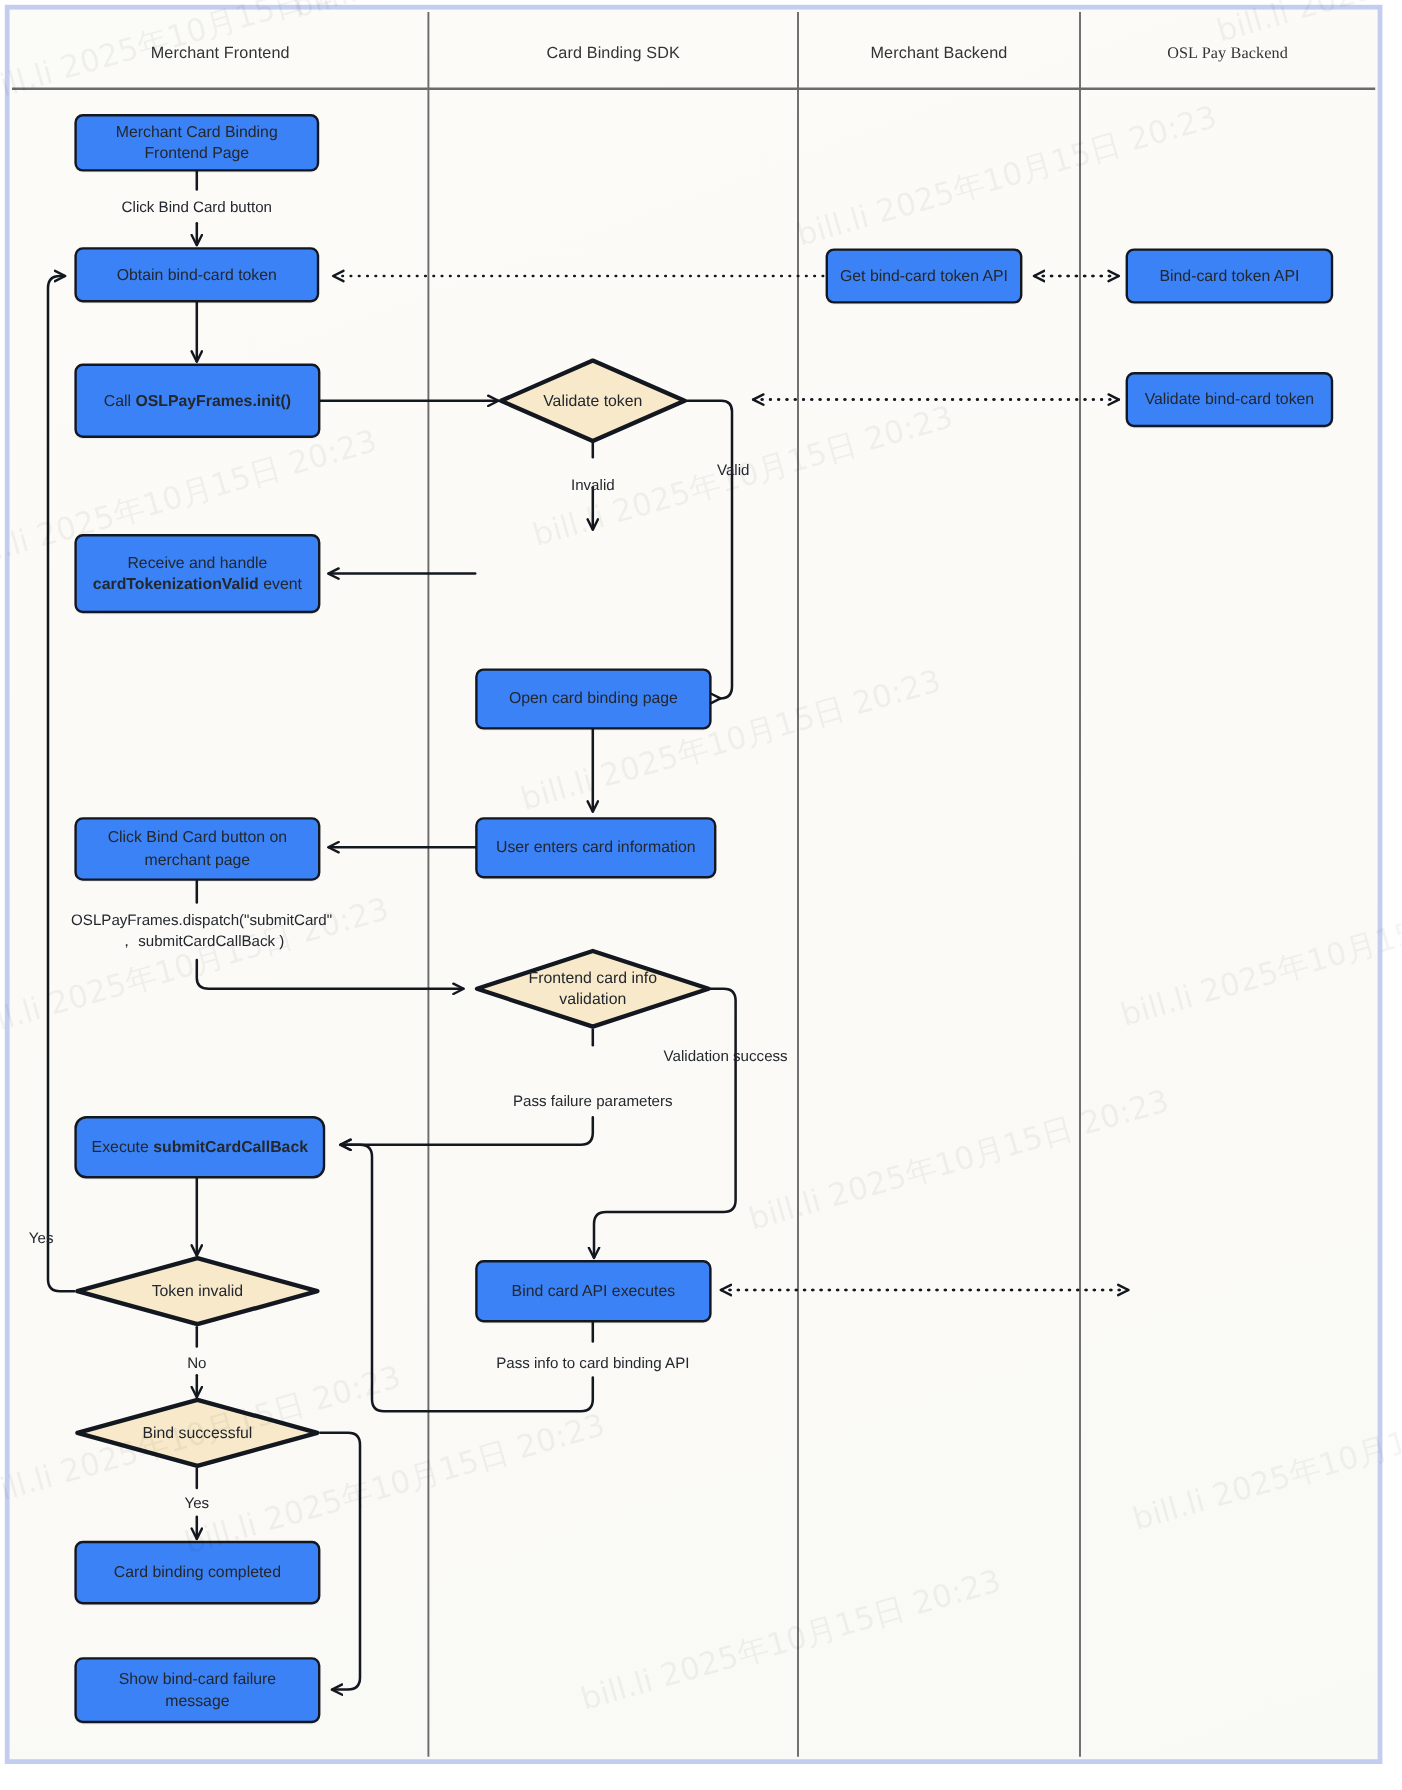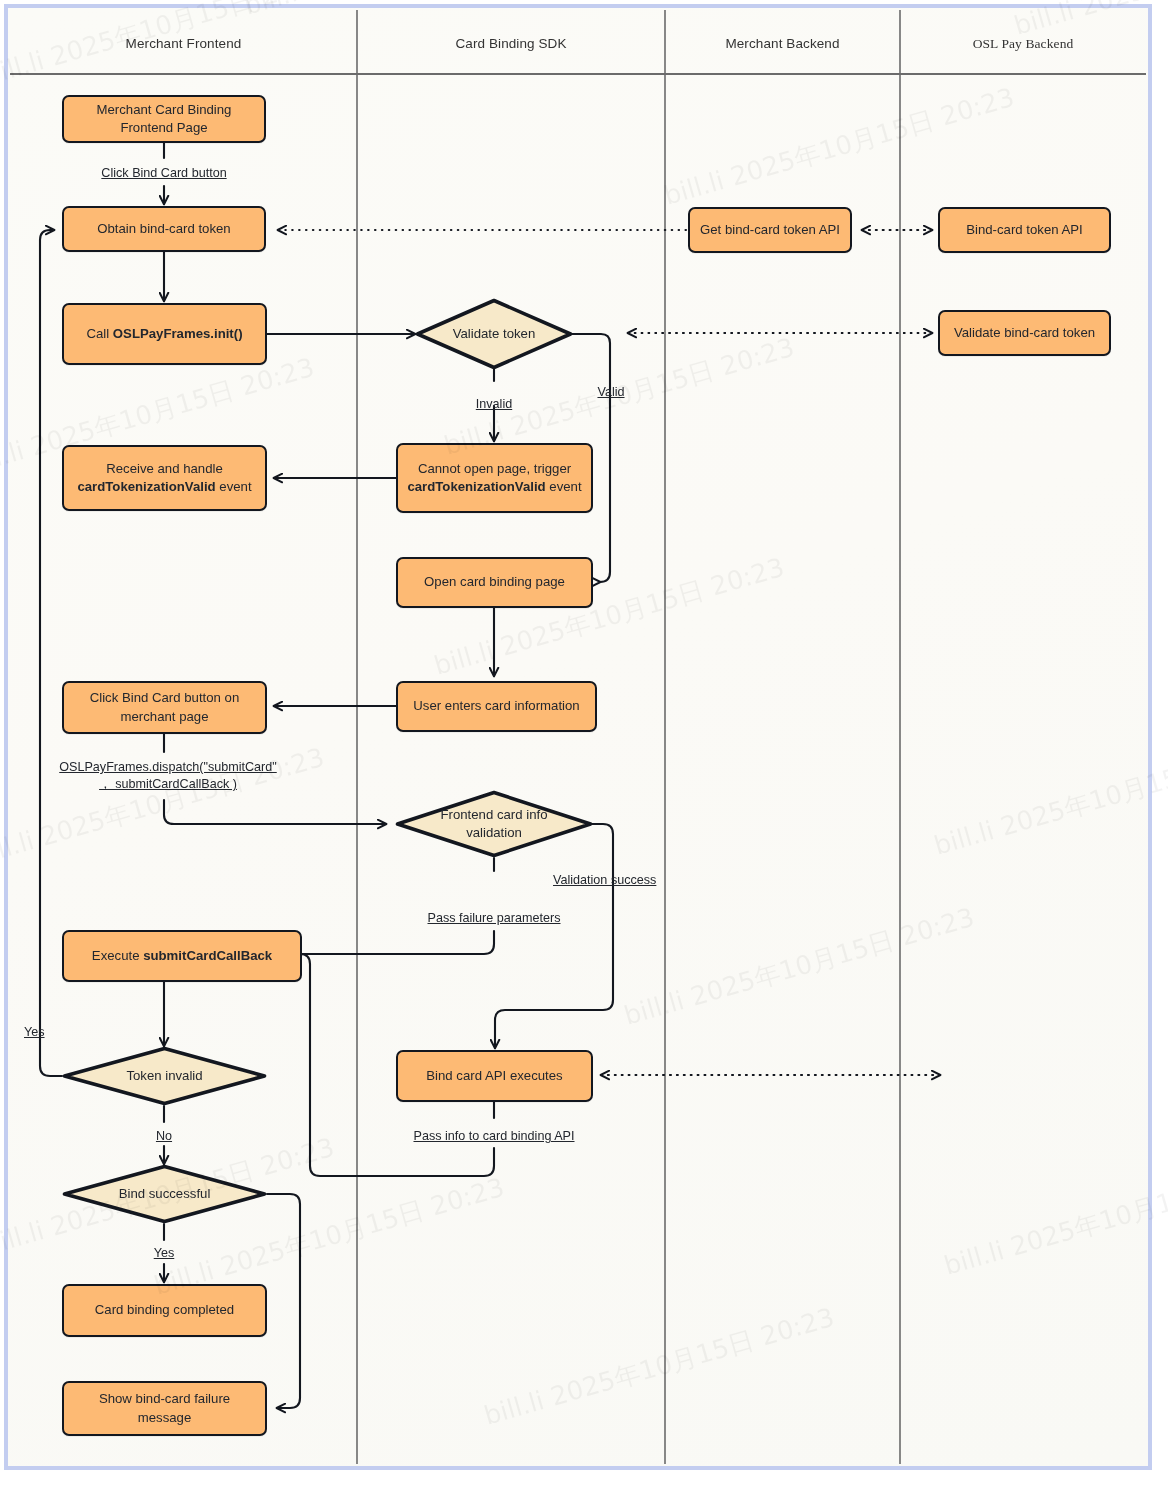--- a/index.html
+++ b/index.html
@@ -31,21 +31,21 @@
     position:absolute;
     box-sizing:border-box;
     display:flex;align-items:center;justify-content:center;
     text-align:center;
     font-size:13.2px;
     color:#23272e;
     line-height:1.38;
     padding:4px 8px;
   }
   .proc{
-    background:#fdba74;
+    background:#3b82f6;
     border:2.2px solid #13171f;
     border-radius:7px;
     box-shadow:0 1px 0 rgba(0,0,0,.05);
   }
   .dec{
     background:transparent;border:none;
     color:#23272e;
     z-index:3;
   }
   .dec .dectext{position:relative;z-index:4;}
@@ -53,21 +53,20 @@
     position:absolute;left:0;top:0;width:100%;height:100%;
     z-index:2;
   }
   .edgelabel{
     position:absolute;
     font-size:12.6px;color:#23272e;
     white-space:nowrap;
     text-align:center;
     line-height:1.34;
     z-index:5;
-    text-decoration:underline;
   }
   b{font-weight:700;}
   
   .wm{
     position:absolute;
     font-size:26px;
     color:#000;
     opacity:.042;
     white-space:nowrap;
     transform:rotate(-16deg);
@@ -191,21 +190,21 @@
   </div>
 
   <div class="node proc" style="left:62px;top:445px;width:205px;height:66px;">
     <span><span>Receive and handle </span><b>cardTokenizationValid</b><span> event</span></span>
   </div>
 
   <div class="node proc" style="left:62px;top:681px;width:205px;height:53px;">
     <span>Click Bind Card button on merchant page</span>
   </div>
 
-  <div class="node proc" style="left:62px;top:930px;width:240px;height:52px;">
+  <div class="node proc" style="left:62px;top:930px;width:209px;height:52px;border-radius:10px;">
     <span><span>Execute </span><b>submitCardCallBack</b></span>
   </div>
 
   <div class="node dec" style="left:62px;top:1046px;width:205px;height:60px;">
     <svg class="decshape" viewBox="0 0 205 60" preserveAspectRatio="none">
       <polygon points="2.5,30 102.5,2.5 202.5,30 102.5,57.5" fill="#f7e9c9" stroke="#13171f" stroke-width="3.6" stroke-linejoin="round" vector-effect="non-scaling-stroke"></polygon>
     </svg>
     <span class="dectext">Token invalid</span>
   </div>
 
@@ -224,23 +223,20 @@
     <span>Show bind-card failure message</span>
   </div>
 
   <div class="node dec" style="left:415px;top:298px;width:158px;height:72px;">
     <svg class="decshape" viewBox="0 0 158 72" preserveAspectRatio="none">
       <polygon points="2.5,36 79,2.5 155.5,36 79,69.5" fill="#f7e9c9" stroke="#13171f" stroke-width="3.6" stroke-linejoin="round" vector-effect="non-scaling-stroke"></polygon>
     </svg>
     <span class="dectext" style="max-width:86px;">Validate token</span>
   </div>
 
-  <div class="node proc" style="left:396px;top:443px;width:197px;height:70px;">
-    <span><span>Cannot open page, trigger </span><b>cardTokenizationValid</b><span> event</span></span>
-  </div>
 
   <div class="node proc" style="left:396px;top:557px;width:197px;height:51px;">
     <span>Open card binding page</span>
   </div>
 
   <div class="node proc" style="left:396px;top:681px;width:201px;height:51px;">
     <span>User enters card information</span>
   </div>
 
   <div class="node dec" style="left:395px;top:790px;width:198px;height:68px;">

